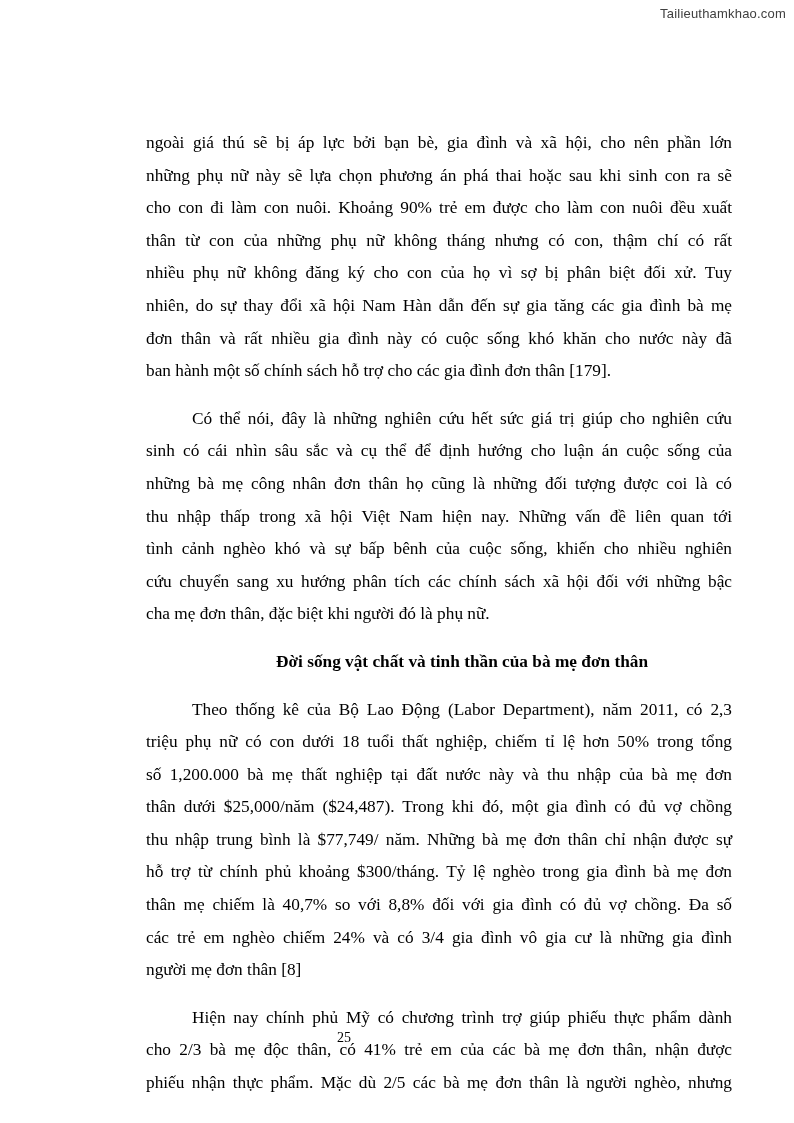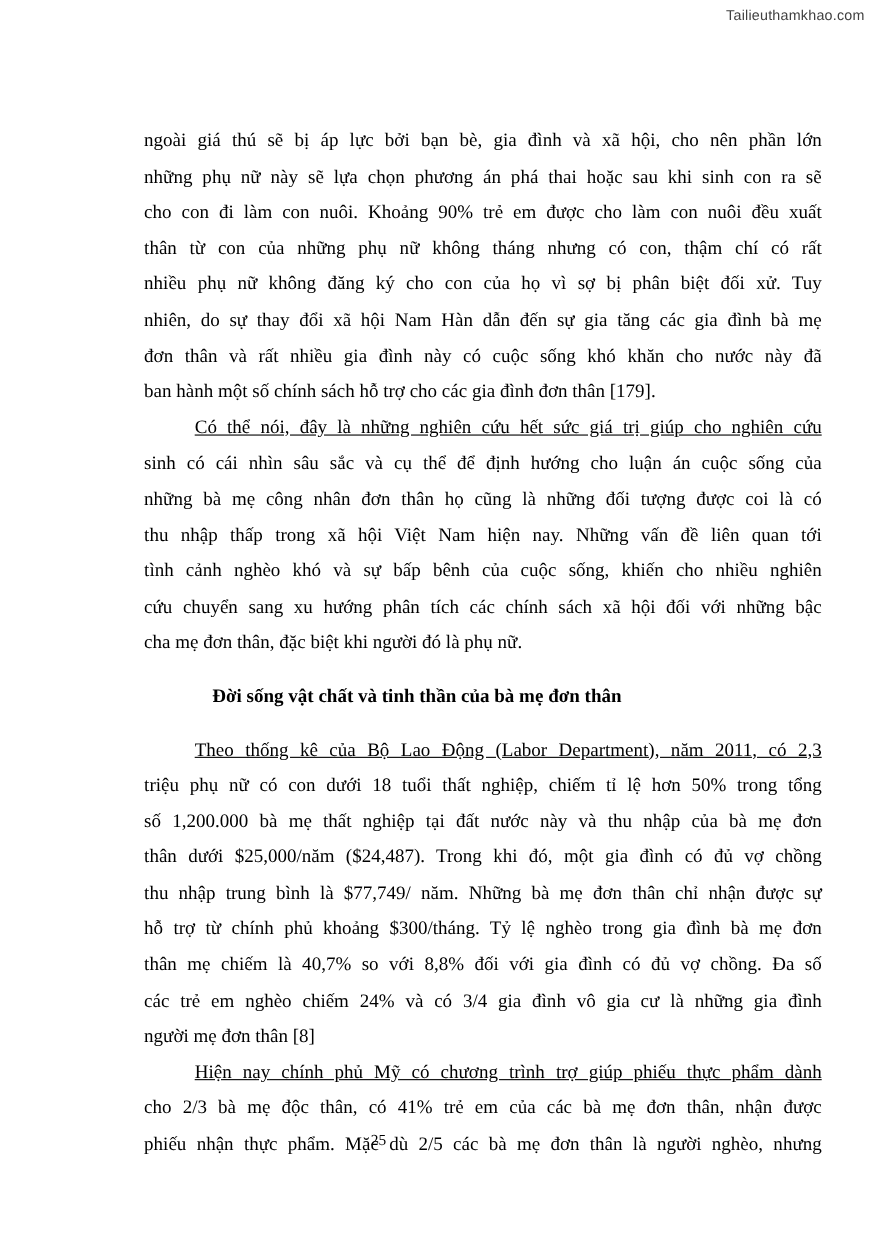--- a/index.html
+++ b/index.html
@@ -24,44 +24,44 @@
       color: #404040;
       letter-spacing: 0.2px;
     }
     .content {
       position: absolute;
       left: 131px;
       top: 112px;
       width: 616px;
     }
     .para {
-      margin: 0;
+      margin: 15px;
       font-size: 17.3px;
       line-height: 32.6px;
       text-align: justify;
     }
     .indent {
       text-indent: 46px;
-      text-decoration: underline;
     }
     .line {
       display: block;
       text-align: justify;
       text-align-last: justify;
       white-space: nowrap;
     }
     .line.last {
       text-align-last: left;
     }
     .heading {
-      margin: 16px;
+      margin: 0;
       font-size: 17.3px;
       line-height: 32.6px;
       font-weight: bold;
       padding-left: 46px;
+      text-align: center;
     }
     .page-number {
       position: absolute;
       top: 1030px;
       left: 0;
       width: 688px;
       text-align: center;
       font-size: 14px;
     }
   </style>

